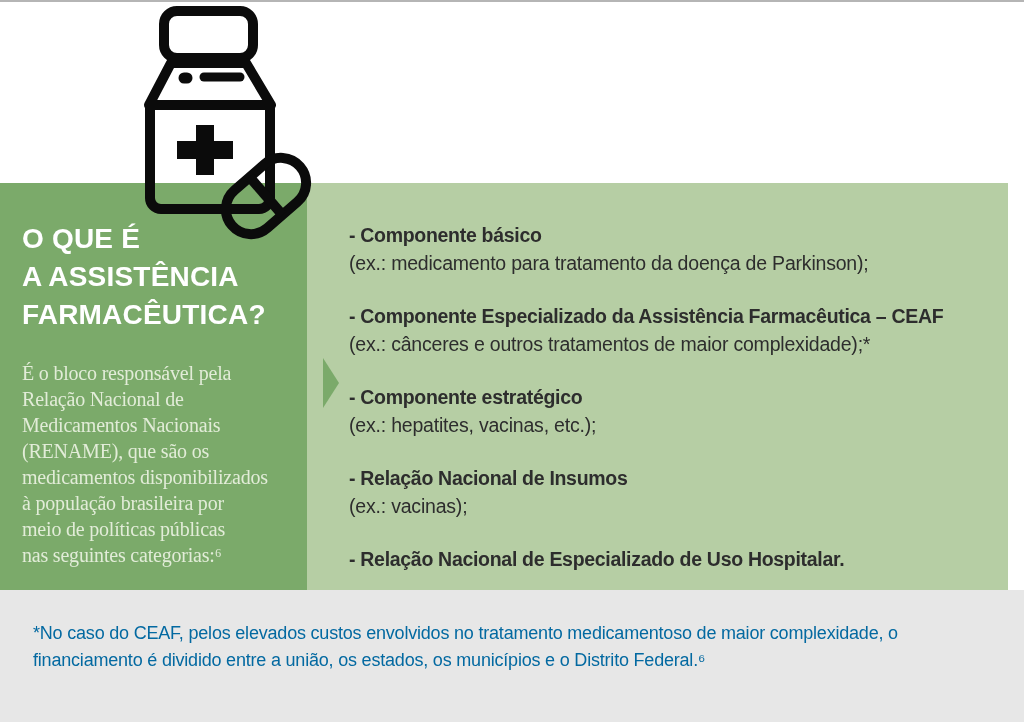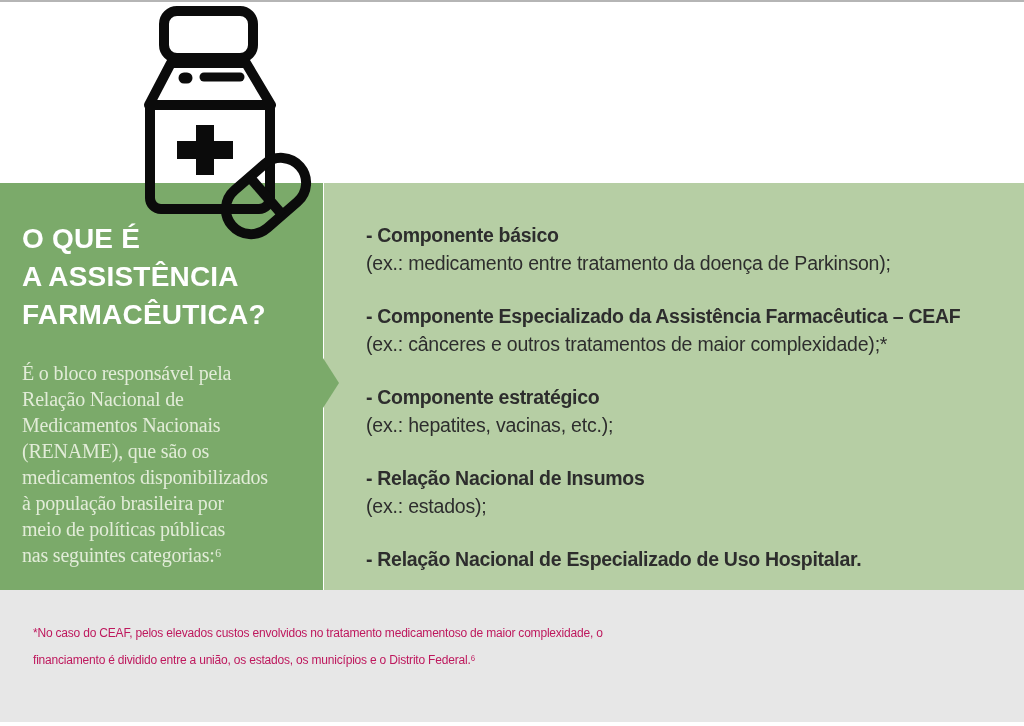--- a/index.html
+++ b/index.html
@@ -24,21 +24,21 @@
   .left-panel {
     position: absolute;
     left: 0; top: 183px;
     width: 323px; height: 423px;
     background: #7baa6a;
     z-index: 1;
     padding: 37px 0 4px 22px;
   }
   .right-panel {
     position: absolute;
-    left: 324px; top: 183px;
+    left: 307px; top: 183px;
     width: 701px; height: 407px;
     background: #b6cea4;
     z-index: 1;
     padding: 38px 0 0 42px;
   }
   .chevron {
     position: absolute;
     left: 323px; top: 358px;
     width: 0; height: 0;
     border-top: 25px solid transparent;
@@ -87,22 +87,22 @@
   
   .footer {
     position: absolute;
     left: 0; top: 590px;
     width: 1024px; height: 132px;
     background: #e7e7e7;
     z-index: 1;
     padding: 30px 10px 0 33px;
   }
   .footnote-text {
-    color: #be185d;
-    font-size: 12px;
+    color: #0369a1;
+    font-size: 18px;
     line-height: 27px;
     letter-spacing: -0.2px;
     white-space: pre-line;
   }
 
   
   .icon-wrap {
     position: absolute;
     left: 130px; top: 4px;
     width: 200px; height: 252px;
@@ -149,33 +149,33 @@
 à população brasileira por
 meio de políticas públicas
 nas seguintes categorias:⁶</div>
 </div>
 
 <div class="chevron"></div>
 
 <div class="right-panel">
   <div class="category-item">
     <div class="category-title">- Componente básico</div>
-    <div class="category-example">(ex.: medicamento entre tratamento da doença de Parkinson);</div>
+    <div class="category-example">(ex.: medicamento para tratamento da doença de Parkinson);</div>
   </div>
   <div class="category-item">
     <div class="category-title">- Componente Especializado da Assistência Farmacêutica – CEAF</div>
     <div class="category-example">(ex.: cânceres e outros tratamentos de maior complexidade);*</div>
   </div>
   <div class="category-item">
     <div class="category-title">- Componente estratégico</div>
     <div class="category-example">(ex.: hepatites, vacinas, etc.);</div>
   </div>
   <div class="category-item">
     <div class="category-title">- Relação Nacional de Insumos</div>
-    <div class="category-example">(ex.: estados);</div>
+    <div class="category-example">(ex.: vacinas);</div>
   </div>
   <div class="category-item">
     <div class="category-title">- Relação Nacional de Especializado de Uso Hospitalar.</div>
   </div>
 </div>
 
 <div class="footer">
   <div class="footnote-text">*No caso do CEAF, pelos elevados custos envolvidos no tratamento medicamentoso de maior complexidade, o
 financiamento é dividido entre a união, os estados, os municípios e o Distrito Federal.⁶</div>
 </div>

